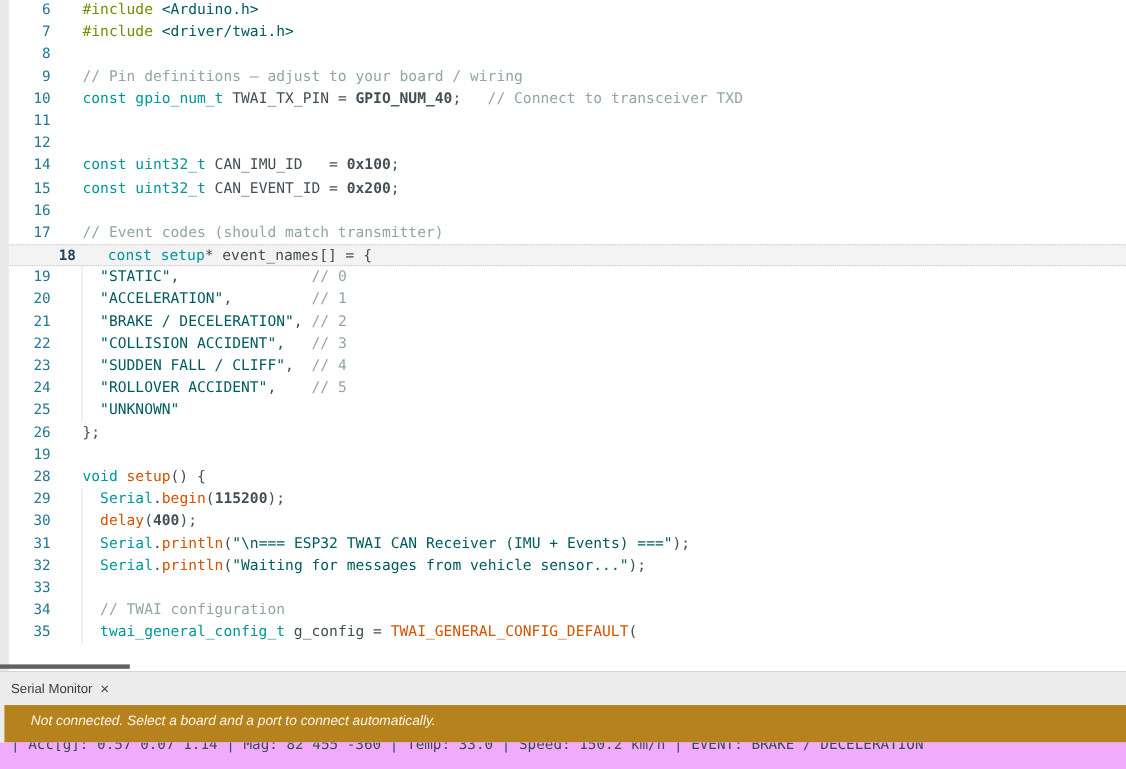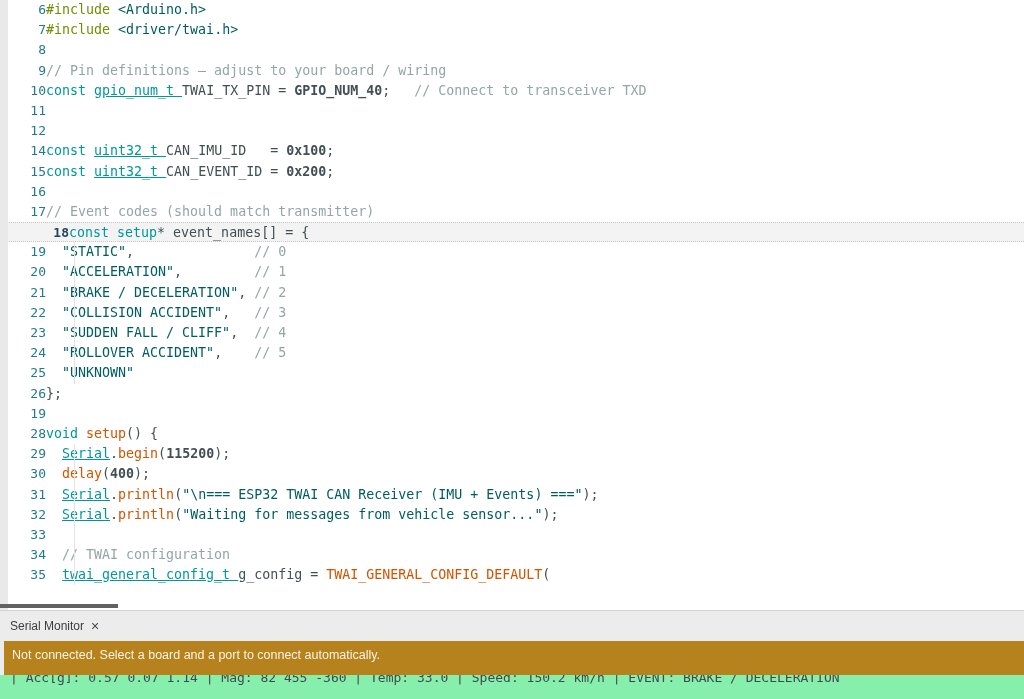--- a/index.html
+++ b/index.html
@@ -8,39 +8,39 @@
 
   
   .editor{position:relative;height:611px;background:#fff;overflow:hidden;}
   .left-strip{position:absolute;left:0;top:0;width:8px;height:611px;background:#E9E9E9;z-index:3;}
   .code-lines{position:absolute;left:0;top:0;right:0;}
   .code-line{position:relative;height:20.2px;line-height:20.2px;display:flex;box-sizing:border-box;white-space:pre;}
   .code-line.active{background:var(--active_line_bg);border-top:1px dotted #C8C8C8;border-bottom:1px dotted #C8C8C8;}
   .code-line.guide::before{content:"";position:absolute;left:74px;top:0;height:100%;border-left:1px solid #E4E4E4;}
   .gutter{flex:none;width:46px;text-align:right;font-family:"DejaVu Sans Mono",monospace;font-size:13px;color:var(--line_number);}
   .code-line.active .gutter{color:var(--active_line_number);font-weight:700;margin-left:23px;}
-  .code{flex:none;font-family:"DejaVu Sans Mono",monospace;font-size:13.3px;color:var(--text);white-space:pre;}
+  .code{flex:none;padding-left:29px;font-family:"DejaVu Sans Mono",monospace;font-size:13.3px;color:var(--text);white-space:pre;}
   .tk-kw{color:var(--keyword);}
-  .tk-type{color:var(--type);text-decoration:underline;}
+  .tk-type{color:var(--type);}
   .tk-fn{color:var(--function);}
   .tk-str{color:var(--string);}
   .tk-pre{color:var(--preprocessor);}
   .tk-num{color:var(--number);font-weight:700;}
   .tk-com{color:var(--comment);}
   .tk-txt{color:var(--text);}
   .hscrollbar{position:absolute;left:0;bottom:2px;width:118px;height:4px;background:#616161;z-index:4;}
 
   
   .panel{height:88px;background:var(--panel_bg);border-top:1px solid #D5D5D5;display:flex;flex-direction:column;}
   .tabbar{height:39px;display:flex;align-items:center;padding-left:10px;}
   .tab{display:flex;align-items:center;gap:7px;}
   .tab-label{font-size:12px;color:#3C3C3C;}
   .tab-close{font-size:14px;color:#4A4A4A;line-height:1;}
-  .notice{height:44px;line-height:28px;margin-left:4px;background:var(--notice_bg);color:var(--notice_text);font-size:12.5px;padding-left:8px;overflow:hidden;white-space:nowrap;}
-  .output{height:32px;background:#86efac;overflow:hidden;padding-left:10px;}
+  .notice{height:44px;line-height:28px;margin-left:4px;background:var(--notice_bg);color:var(--notice_text);font-size:12.5px;padding-left:24px;overflow:hidden;white-space:nowrap;font-style:italic;}
+  .output{height:32px;background:#f0abfc;overflow:hidden;padding-left:10px;}
   .out-line{font-family:"DejaVu Sans Mono",monospace;font-size:13px;line-height:18px;color:var(--output_text);white-space:pre;}
   .out-line.clipped{margin-top:-6px;}
 </style>
 </head>
 <body>
 
 <div class="app">
 
   <div class="editor">
     <div class="left-strip"></div>

